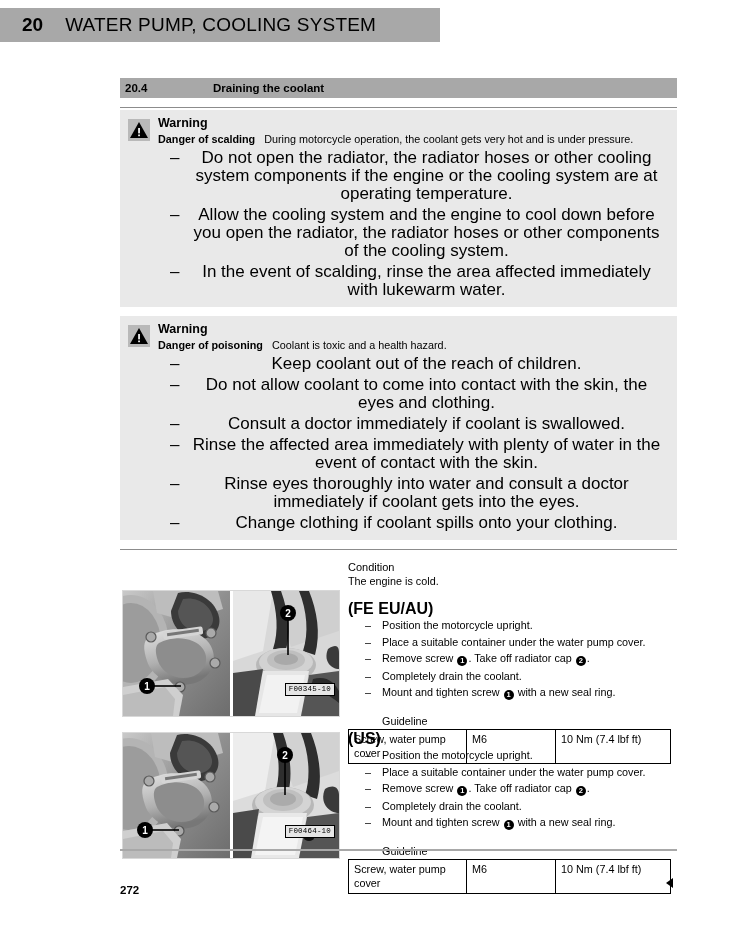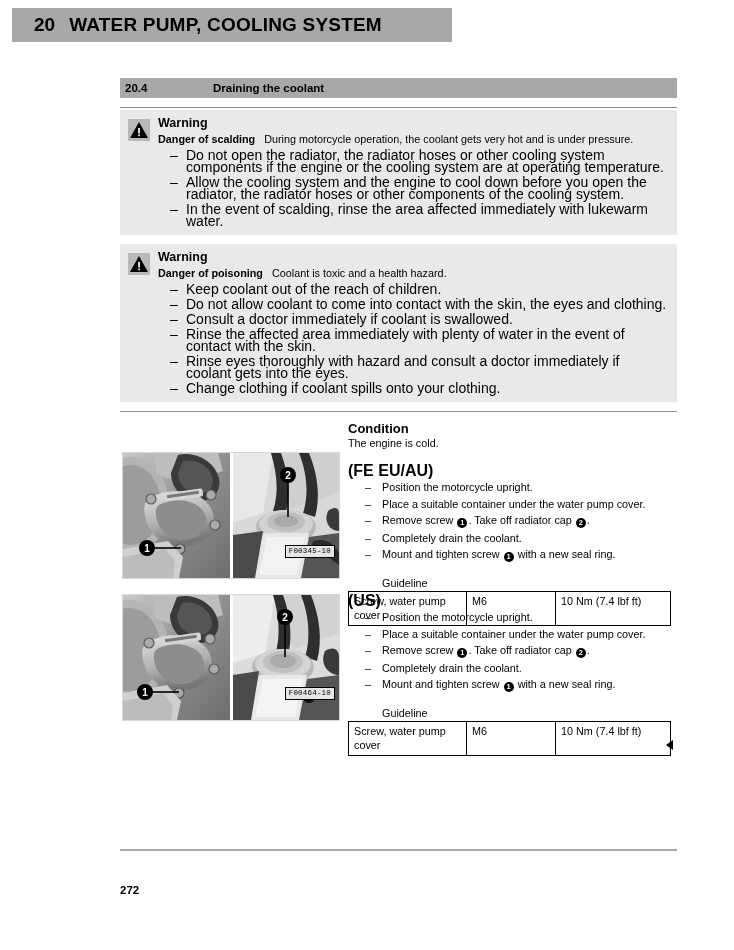--- a/index.html
+++ b/index.html
@@ -12,38 +12,38 @@
     height: 950px;
     position: relative;
     font-family: "Liberation Sans", sans-serif;
     color: #000000;
     overflow: hidden;
   }
 
   
   .runhead {
     position: absolute;
-    left: 12px;
+    left: 0;
     top: 8px;
     width: 440px;
     height: 34px;
     background: #a8a8a8;
     display: flex;
     align-items: center;
   }
   .runhead-num {
     font-size: 19px;
     font-weight: bold;
     margin-left: 22px;
     letter-spacing: 0px;
   }
   .runhead-title {
     font-size: 19px;
-    font-weight: bold;
-    margin-left: 14px;
+    font-weight: normal;
+    margin-left: 22px;
     letter-spacing: 0.2px;
   }
 
   
   .content {
     position: absolute;
     left: 120px;
     top: 78px;
     width: 557px;
   }
@@ -105,23 +105,24 @@
   .warn-lead .sep { display: inline-block; width: 9px; }
 
   ul.dashlist {
     list-style: none;
     margin: 0;
     padding: 0;
   }
   ul.dashlist > li {
     position: relative;
     padding-left: 28px;
-    font-size: 14px;
-    line-height: 12px;
+    font-size: 17px;
+    line-height: 18px;
     margin-bottom: 3px;
+    text-align: center;
   }
   ul.dashlist > li:last-child { margin-bottom: 0; }
   ul.dashlist > li::before {
     content: "\2013";
     position: absolute;
     left: 12px;
     top: 0;
   }
 
   
@@ -149,22 +150,22 @@
     letter-spacing: 0.2px;
     line-height: 10px;
   }
 
   .proc-col {
     position: absolute;
     left: 228px;
     width: 329px;
   }
   .proc-head {
-    font-size: 13px;
-    font-weight: bold;
+    font-size: 11px;
+    font-weight: normal;
     line-height: 14px;
   }
   .proc-sub {
     font-size: 10.8px;
     line-height: 14px;
   }
   .variant {
     font-size: 16px;
     font-weight: bold;
     line-height: 14px;
@@ -306,21 +307,21 @@
     <div class="warn-body">
       <div class="warn-title">Warning</div>
       <div class="warn-lead">
         <b>Danger of poisoning</b><span class="sep"></span><span>Coolant is toxic and a health hazard.</span>
       </div>
       <ul class="dashlist">
         <li>Keep coolant out of the reach of children.</li>
         <li>Do not allow coolant to come into contact with the skin, the eyes and clothing.</li>
         <li>Consult a doctor immediately if coolant is swallowed.</li>
         <li>Rinse the affected area immediately with plenty of water in the event of contact with the skin.</li>
-        <li>Rinse eyes thoroughly with hazard and consult a doctor immediately if coolant gets into the eyes.</li>
+        <li>Rinse eyes thoroughly into water and consult a doctor immediately if coolant gets into the eyes.</li>
         <li>Change clothing if coolant spills onto your clothing.</li>
       </ul>
     </div>
   </div>
 
   <div class="rule" style="margin-top:9px;"></div>
 
   <div class="proc-wrap" style="height:330px; margin-top:10px;">
 
     <div class="proc-col" style="top:0;">

